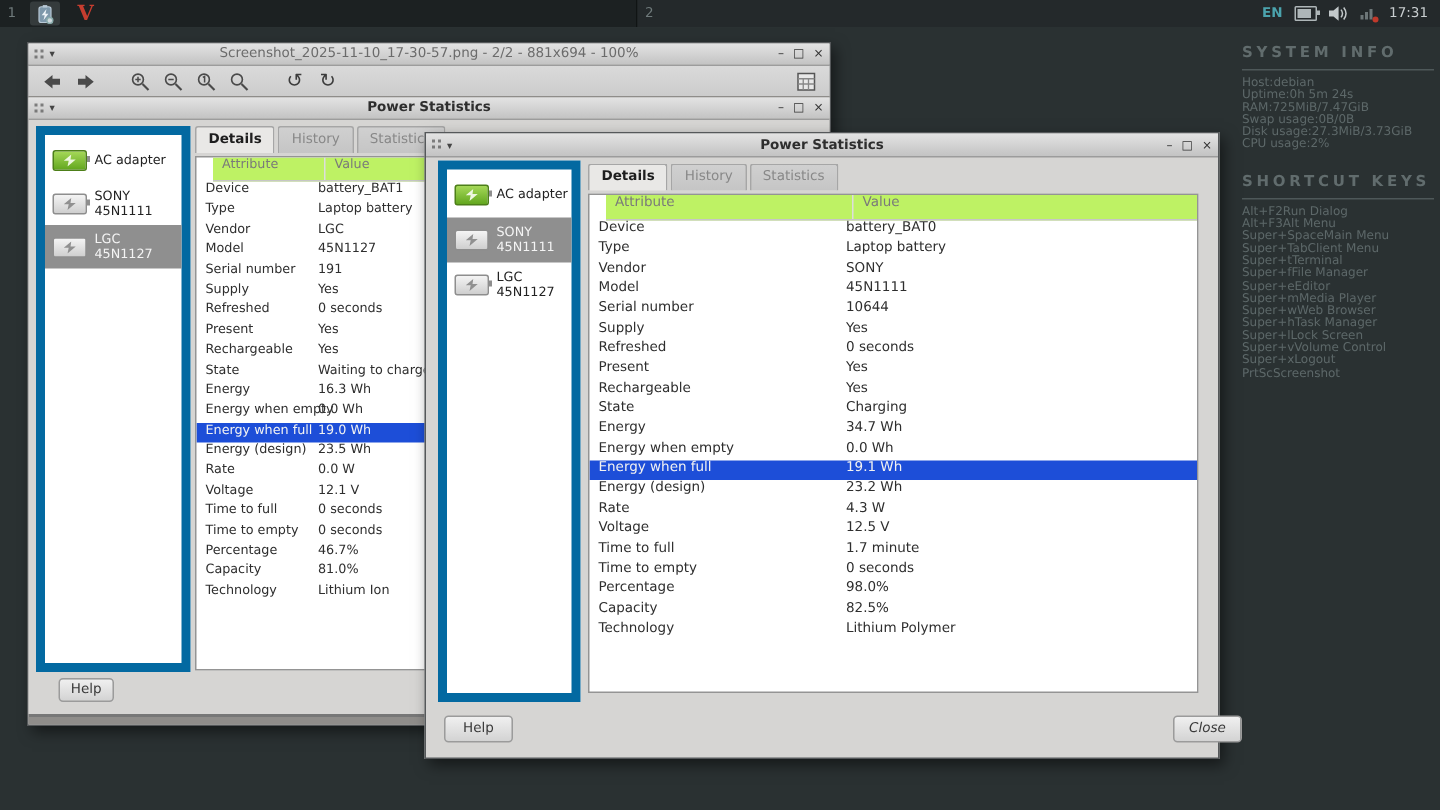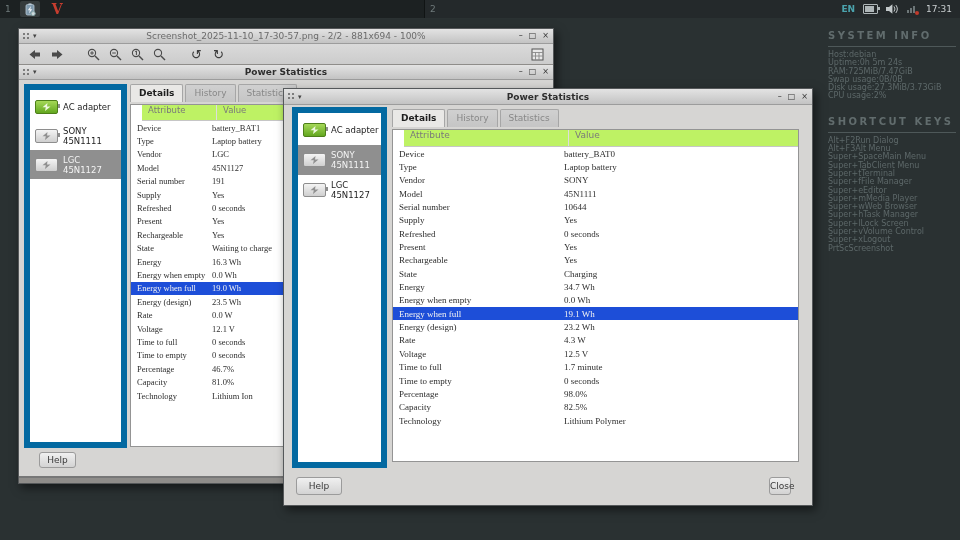--- a/index.html
+++ b/index.html
@@ -78,21 +78,21 @@
   .dev.ac .batt svg path{fill:#eef7e0;}
   .batt svg path{fill:#909090;}
   .tabs{position:absolute;display:flex;}
   .tab{padding:3px 8px 4px 8px;font-size:9px;color:#888;background:linear-gradient(#d0d0d0,#c5c5c5);
        border:1px solid #a6a6a6;border-bottom:none;border-radius:2px 2px 0 0;margin-right:2px;}
   .tab.active{background:#e9e8e6;color:#1e1e1e;font-weight:bold;}
   .dtable{position:absolute;background:#fff;border:1px solid #949494;box-sizing:border-box;overflow:hidden;}
   .thead{display:flex;border-bottom:1px solid #c6c6c6;color:#7a7a7a;background:#bef264;margin-left:11px;}
   .thead span{padding-left:6px;box-sizing:border-box;}
   .thead .c1{border-right:1px solid #ddd;}
-  .trow{display:flex;color:#2e2e2e;align-items:center;font-family:Liberation Serif, serif;}
+  .trow{display:flex;color:#2e2e2e;align-items:flex-start;}
   .trow span{padding-left:6px;box-sizing:border-box;white-space:nowrap;}
   .trow.hl{background:#1d4ed8;color:#f2f2f2;}
   .btn{position:absolute;font-size:9px;color:#393939;background:linear-gradient(#f0f0f0,#d3d3d3);
        border:1px solid #9b9b9b;border-radius:3px;text-align:center;box-sizing:border-box;}
 
   
   #imgwin .devlist{left:5px;top:19px;width:103px;height:364px;}
   #imgwin .dev{height:29px;font-size:8.5px;}
   #imgwin .tabs{left:111px;top:19px;}
   #imgwin .dtable{left:111px;top:39px;width:157px;height:343px;}
@@ -104,21 +104,21 @@
   
   #fgwin .devlist{left:8px;top:18px;width:95px;height:361px;}
   #fgwin .dev{height:30px;font-size:8.5px;}
   #fgwin .tabs{left:108px;top:20px;}
   #fgwin .dtable{left:108px;top:40px;width:407px;height:333px;}
   #fgwin .thead{height:16px;font-size:9px;}
   #fgwin .thead .c1,#fgwin .trow .c1{width:165px;min-width:165px;}
   #fgwin .trow{height:13.35px;font-size:9px;}
   #fgwin .btn{height:18px;line-height:16px;}
   #fg-help{left:12px;top:388px;width:46px;}
-  #fg-close{left:485px;top:388px;width:22px;}
+  #fg-close{left:498px;top:388px;width:46px;font-style:italic;}
 </style>
 </head>
 <body>
 
 <div class="screen">
 
   <div class="topbar">
     <div class="tb-left">
       <span class="ws-label">1</span>
       <span class="task-icon">

